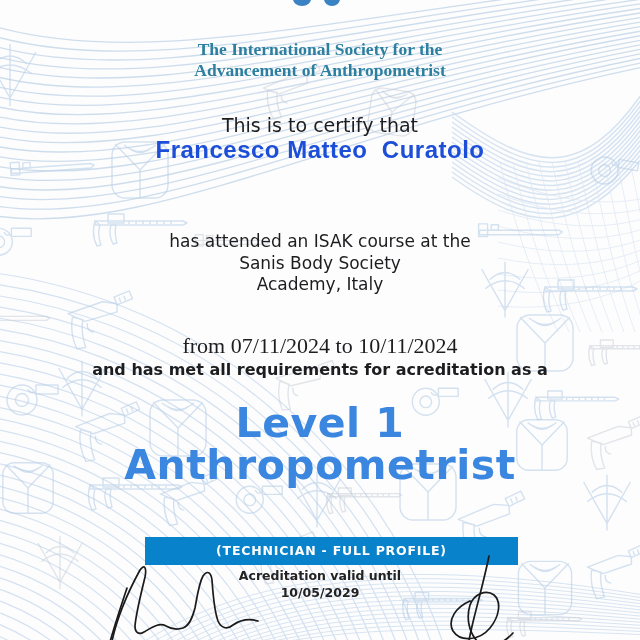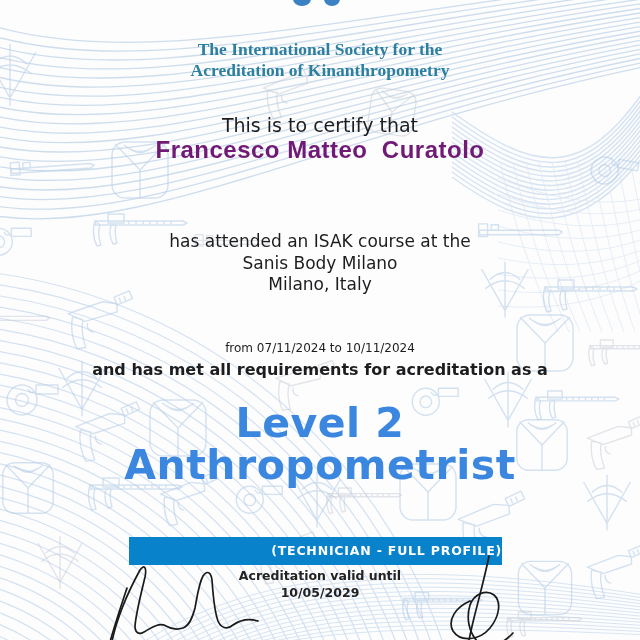--- a/index.html
+++ b/index.html
@@ -11,32 +11,32 @@
   .certificate svg.sig{position:absolute;left:0;top:0;z-index:3;pointer-events:none;}
   .content{position:absolute;left:0;top:0;width:640px;height:640px;z-index:2;margin-top:28px;}
   .txt{position:absolute;left:0;right:0;text-align:center;}
   .org{
     top:11px;font-family:"Liberation Serif","DejaVu Serif",serif;
     font-size:17.5px;line-height:20.5px;font-weight:700;color:#2d7fa0;
   }
   .certify{top:86px;font-size:19px;}
   .name{
     top:108px;font-family:"Liberation Sans","DejaVu Sans",sans-serif;
-    font-size:24px;font-weight:700;letter-spacing:.5px;color:#701a75;white-space:pre;
+    font-size:24px;font-weight:700;letter-spacing:.5px;color:#1d4ed8;white-space:pre;
   }
   .course{top:203px;font-size:17px;line-height:21.5px;}
-  .dates{top:313px;font-size:12px;}
+  .dates{top:305px;font-size:22px;font-family:Liberation Serif, serif;}
   .requirements{top:332px;font-size:16px;font-weight:bold;}
   .award{
     top:374px;font-size:41px;line-height:42px;font-weight:700;
     color:#3b87e0;letter-spacing:.5px;
   }
   .banner{
-    position:absolute;left:129px;top:509px;width:373px;height:28px;
-    background:#0982cc;color:#ffffff;text-align:right;line-height:28px;
+    position:absolute;left:145px;top:509px;width:373px;height:28px;
+    background:#0982cc;color:#ffffff;text-align:center;line-height:28px;
     font-size:12.5px;font-weight:700;letter-spacing:.8px;
   }
   .validity{top:539px;font-size:12.5px;line-height:17px;font-weight:700;color:#222;}
 </style>
 </head>
 <body>
 
 <div class="certificate">
 
   <svg class="bg" width="640" height="640" viewBox="0 0 640 640" aria-hidden="true">
@@ -230,39 +230,39 @@
 
     <g>
       <ellipse cx="302" cy="-1" rx="9" ry="7" fill="#3b82c4"></ellipse>
       <ellipse cx="332" cy="-1" rx="8" ry="7" fill="#3b82c4"></ellipse>
     </g>
   </svg>
 
   <div class="content">
     <div class="txt org">
       <div>The International Society for the</div>
-      <div>Acreditation of Kinanthropometry</div>
+      <div>Advancement of Anthropometrist</div>
     </div>
 
     <div class="txt certify">This is to certify that</div>
 
     <div class="txt name">Francesco Matteo  Curatolo</div>
 
     <div class="txt course">
       <div>has attended an ISAK course at the</div>
-      <div>Sanis Body Milano</div>
-      <div>Milano, Italy</div>
+      <div>Sanis Body Society</div>
+      <div>Academy, Italy</div>
     </div>
 
     <div class="txt dates">from 07/11/2024 to 10/11/2024</div>
 
     <div class="txt requirements">and has met all requirements for acreditation as a</div>
 
     <div class="txt award">
-      <div>Level 2</div>
+      <div>Level 1</div>
       <div>Anthropometrist</div>
     </div>
 
     <div class="banner">(TECHNICIAN - FULL PROFILE)</div>
 
     <div class="txt validity">
       <div>Acreditation valid until</div>
       <div>10/05/2029</div>
     </div>
   </div>

